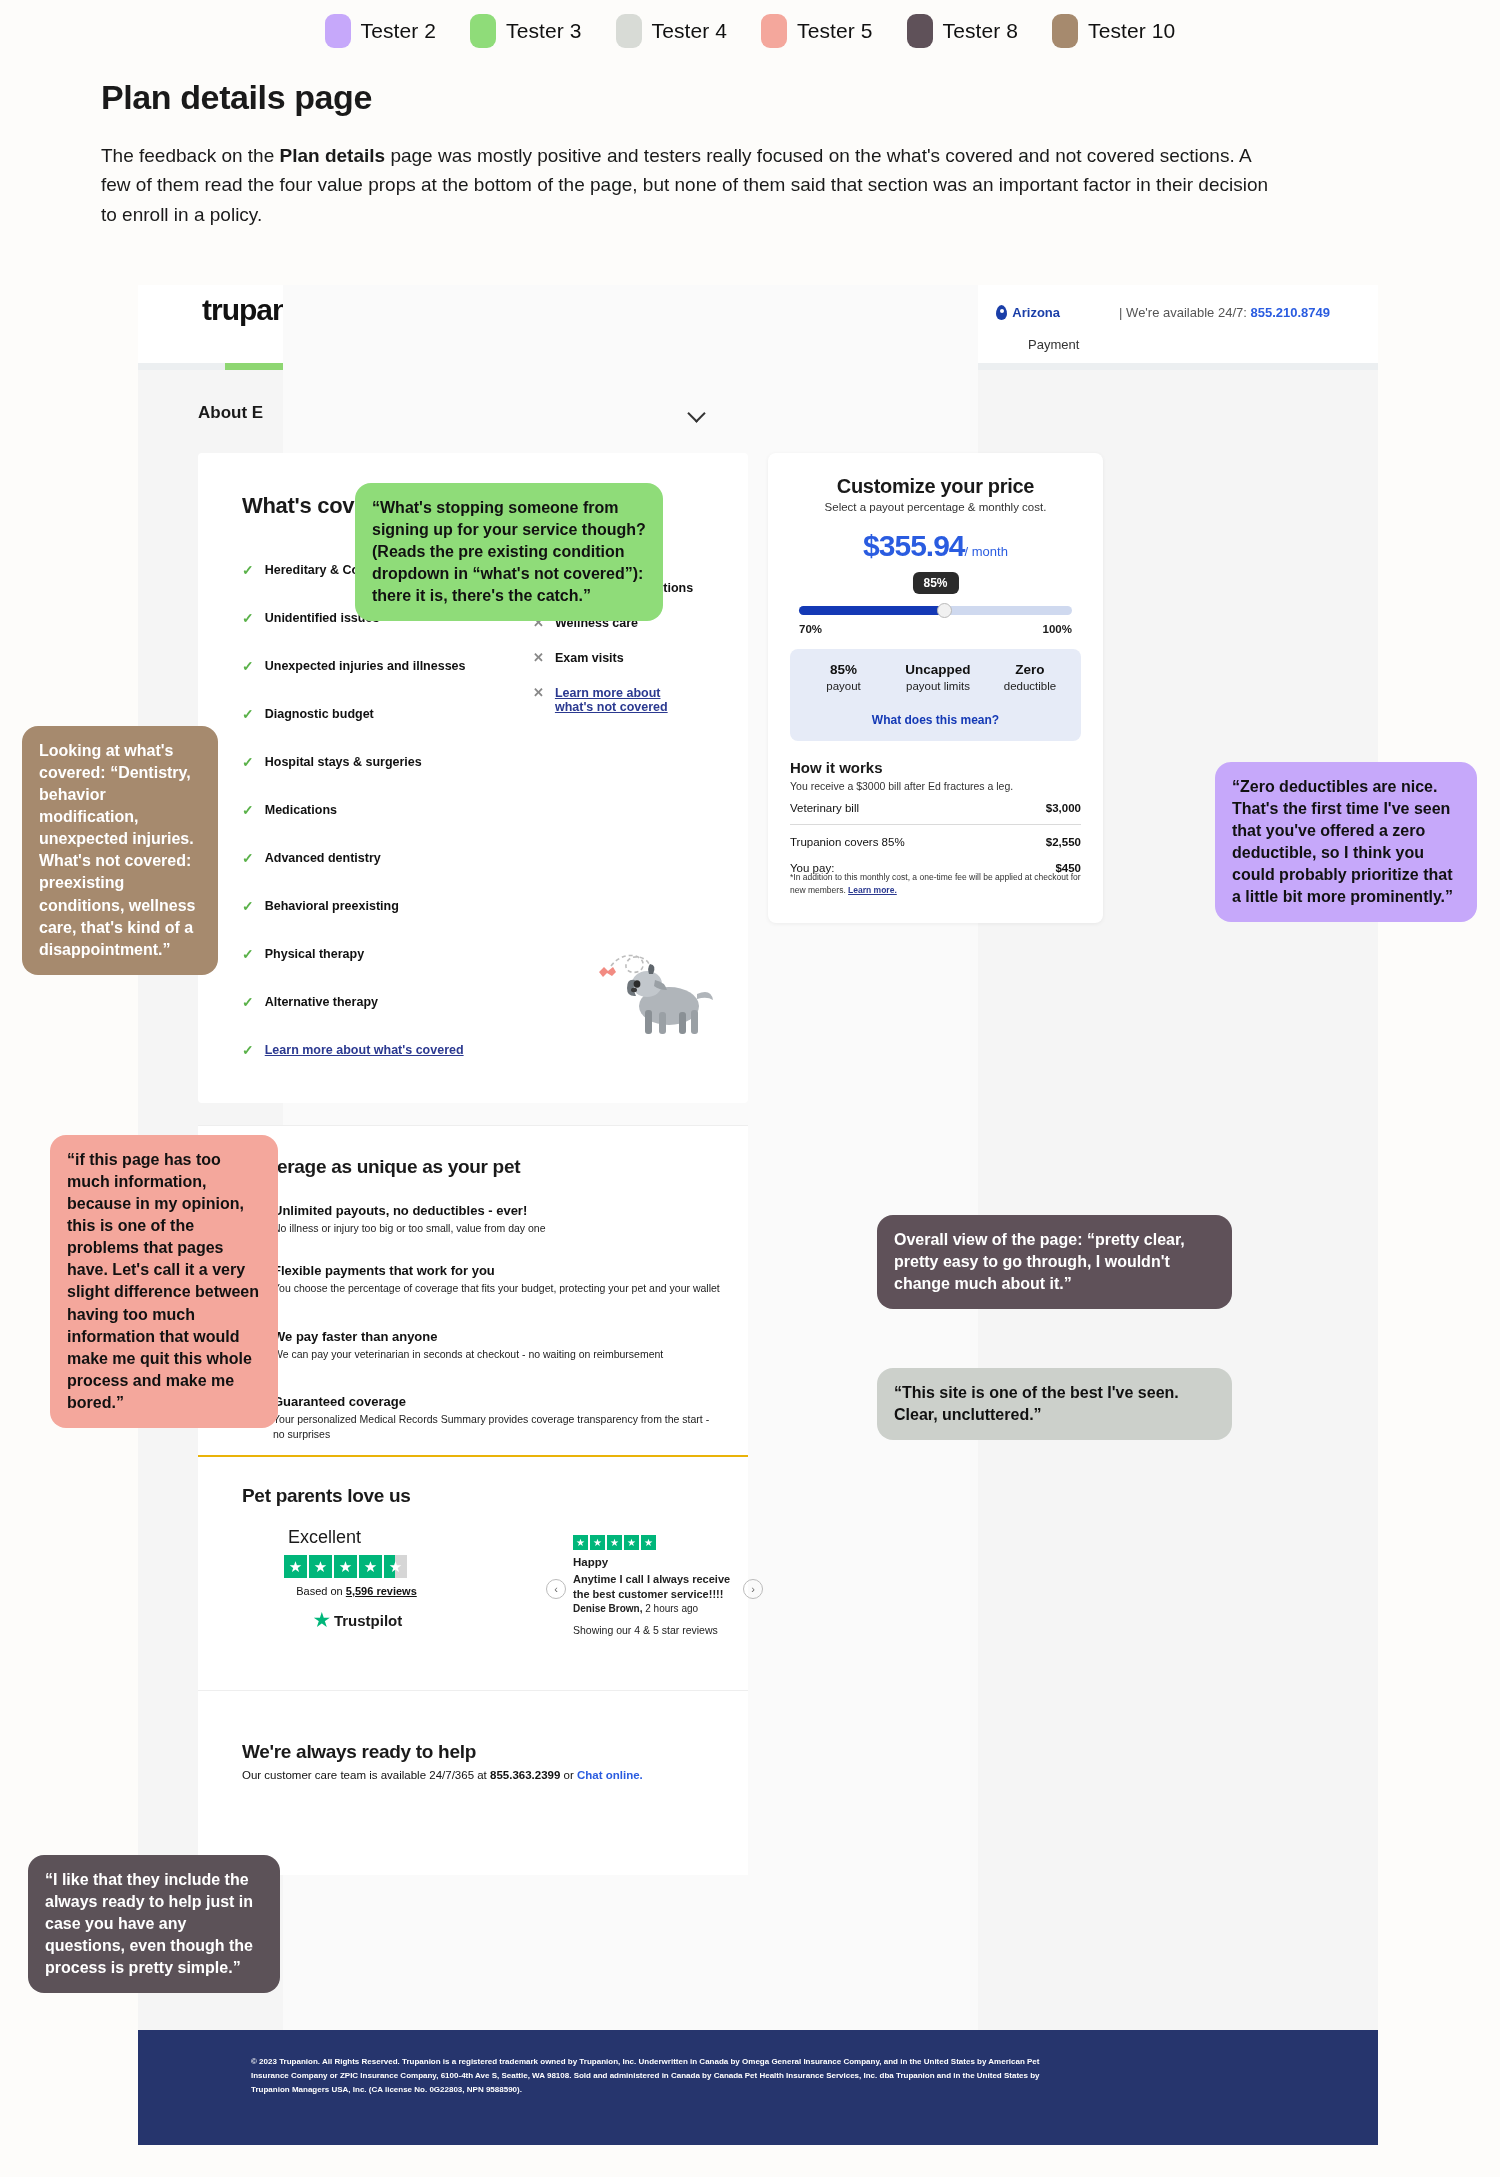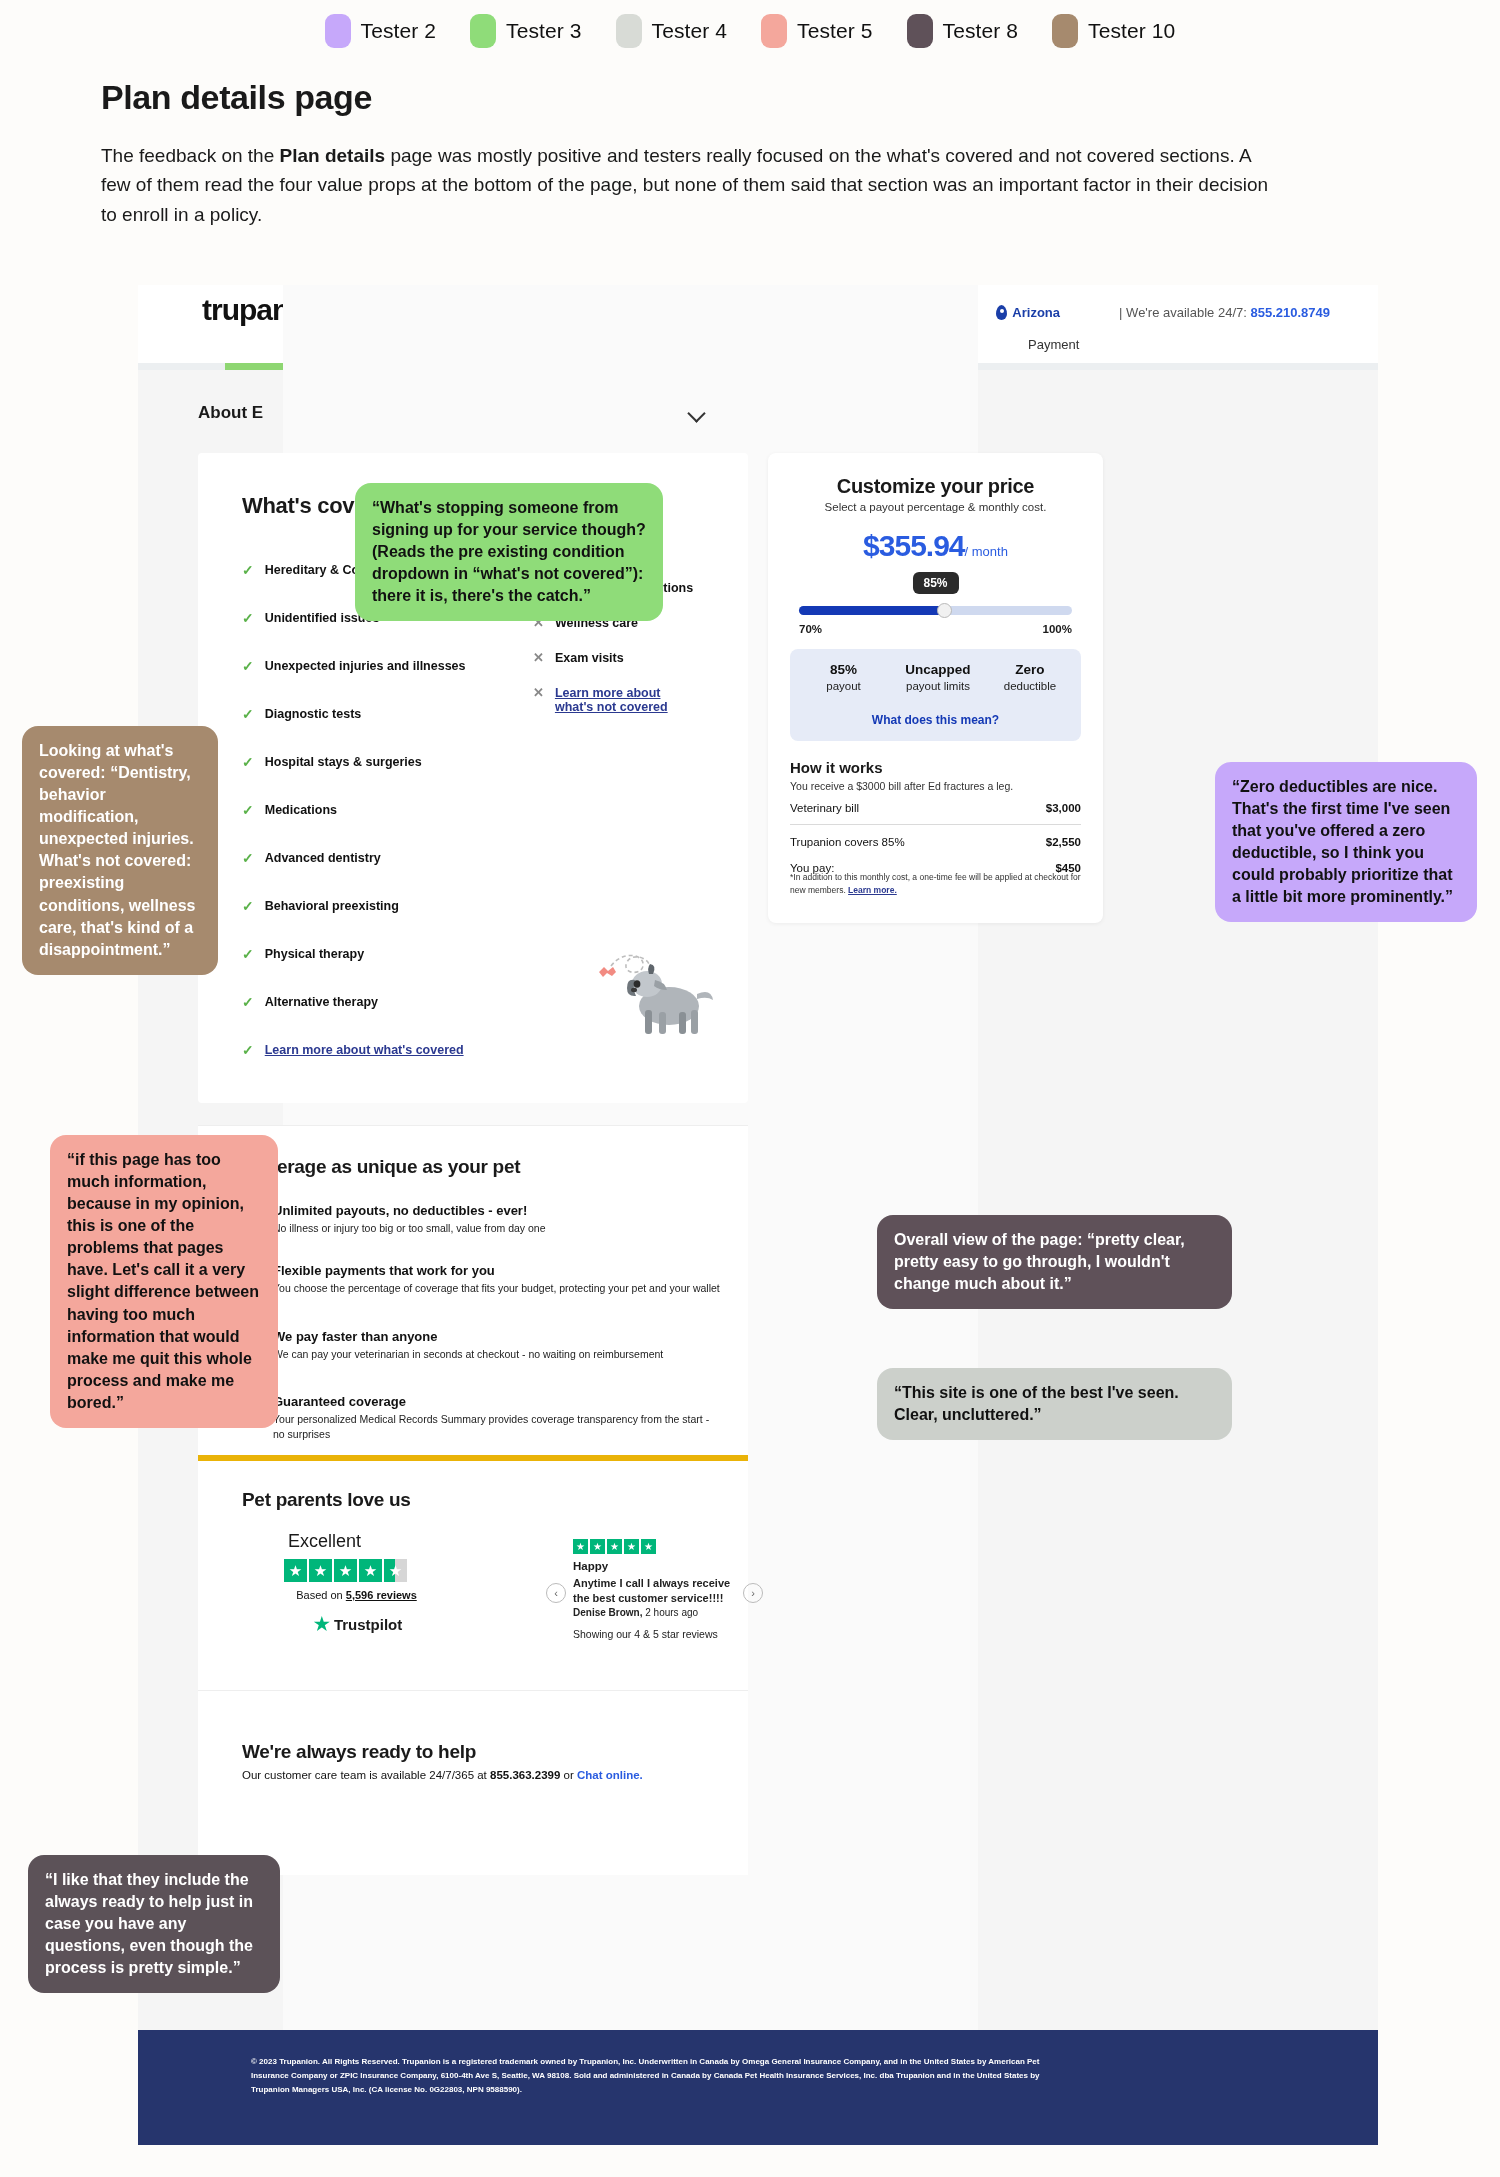--- a/index.html
+++ b/index.html
@@ -109,21 +109,21 @@
 
   
   #uniq-card { position:absolute; left:60px; top:840px; width:550px; height:330px; background:#fff; border-top:1px solid #eee;}
   #uniq-title { position:absolute; left:44px; top:30px; font-size:19px; font-weight:bold; letter-spacing:-.3px; }
   .vp { position:absolute; left:75px; width:450px; }
   .vp-h { font-size:13px; font-weight:bold; color:#111; }
   .vp-b { font-size:10.5px; color:#222; line-height:1.45; margin-top:3px; }
   .vp-ico { position:absolute; left:-37px; top:0; width:28px; height:28px; }
 
   
-  #rev-card { position:absolute; left:60px; top:1170px; width:550px; height:235px; background:#fff; border-top:6px solid #eab308;}
+  #rev-card { position:absolute; left:60px; top:1170px; width:550px; height:235px; background:#fff; border-top:2px solid #eab308;}
   #rev-title { position:absolute; left:44px; top:28px; font-size:19px; font-weight:bold; letter-spacing:-.3px; }
   #tp-excellent { position:absolute; left:90px; top:70px; width:140px; font-size:18px; }
   #tp-stars { position:absolute; left:86px; top:98px; display:flex; gap:2px; }
   .tstar { width:23px; height:23px; background:#00b67a; display:flex; align-items:center; justify-content:center; color:#fff; font-size:15px; line-height:1;}
   .tstar.half { background:linear-gradient(90deg,#00b67a 50%,#d6d6d6 50%); }
   #tp-based { position:absolute; left:86px; top:128px; width:145px; text-align:center; font-size:11px; color:#111; }
   #tp-based u { font-weight:bold; }
   #tp-brand { position:absolute; left:90px; top:152px; width:140px; text-align:center; font-size:15px; font-weight:bold; display:flex; align-items:center; justify-content:center; gap:4px;}
   #tp-brand .star { color:#00b67a; font-size:18px; }
   #rv-stars { position:absolute; left:375px; top:78px; display:flex; gap:2px; }
@@ -236,21 +236,21 @@
     <div class="cov-li" style="left:44px; top:158px">
         <span class="chk">✓</span>
         <span>Unidentified issues</span>
       </div>
     <div class="cov-li" style="left:44px; top:206px">
         <span class="chk">✓</span>
         <span>Unexpected injuries and illnesses</span>
       </div>
     <div class="cov-li" style="left:44px; top:254px">
         <span class="chk">✓</span>
-        <span>Diagnostic tests</span>
+        <span>Diagnostic budget</span>
       </div>
     <div class="cov-li" style="left:44px; top:302px">
         <span class="chk">✓</span>
         <span>Hospital stays &amp; surgeries</span>
       </div>
     <div class="cov-li" style="left:44px; top:350px">
         <span class="chk">✓</span>
         <span>Medications</span>
       </div>
     <div class="cov-li" style="left:44px; top:398px">

